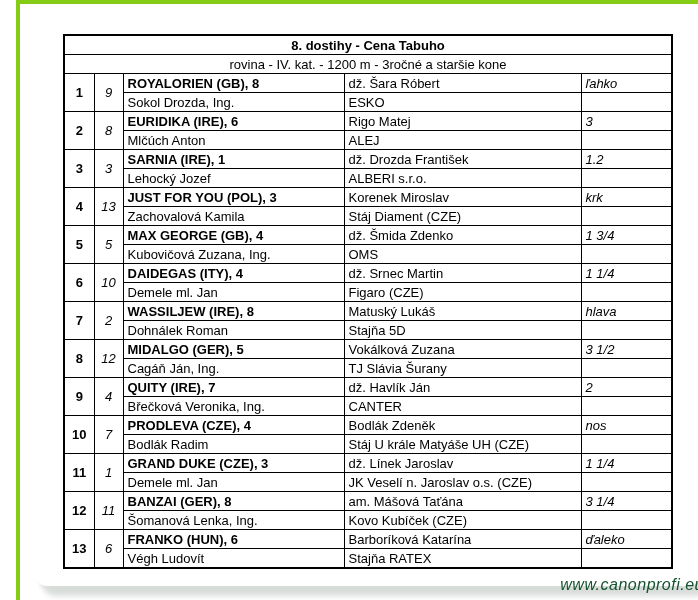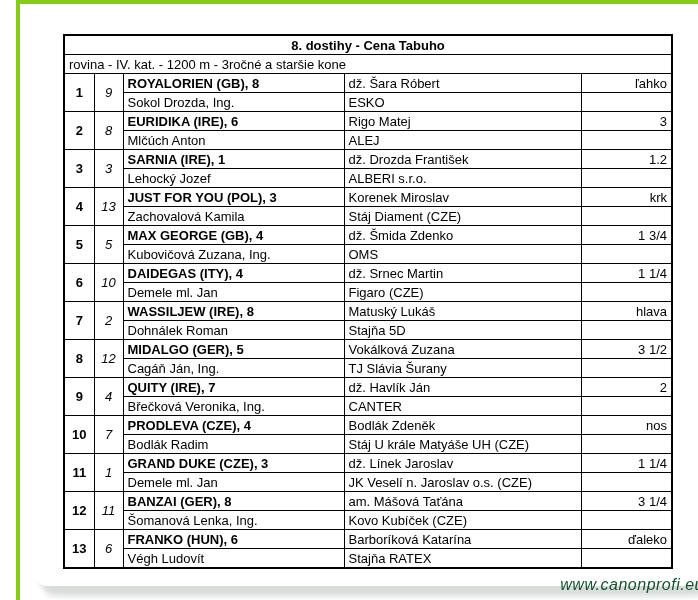--- a/index.html
+++ b/index.html
@@ -42,37 +42,38 @@
   table.race { border: 2px solid #000; }
   td.title-cell {
     text-align: center;
     font-weight: bold;
     font-size: 16px;
     height: 21px;
   }
   td.subtitle-cell {
     font-size: 12px;
     height: 15px;
+    text-align: center;
   }
   td.pos {
     text-align: center;
     font-weight: bold;
     font-size: 15px;
     vertical-align: middle;
     padding: 0;
   }
   td.draw {
     text-align: center;
     font-style: italic;
     font-size: 13px;
     vertical-align: middle;
     padding: 0;
   }
   td.horse { font-weight: bold; font-size: 13.5px; }
-  td.margin, td.margin-empty { text-align: right; padding: 0 2px; }
+  td.margin, td.margin-empty { text-align: left; padding: 0 2px; font-style: italic; }
   td.bold { font-weight: normal; }
   .watermark {
     position: absolute;
     top: 572px; right: 12px;
     font-size: 16px;
     font-style: italic;
     letter-spacing: 0.5px;
     color: #14532d;
   }
 </style>

